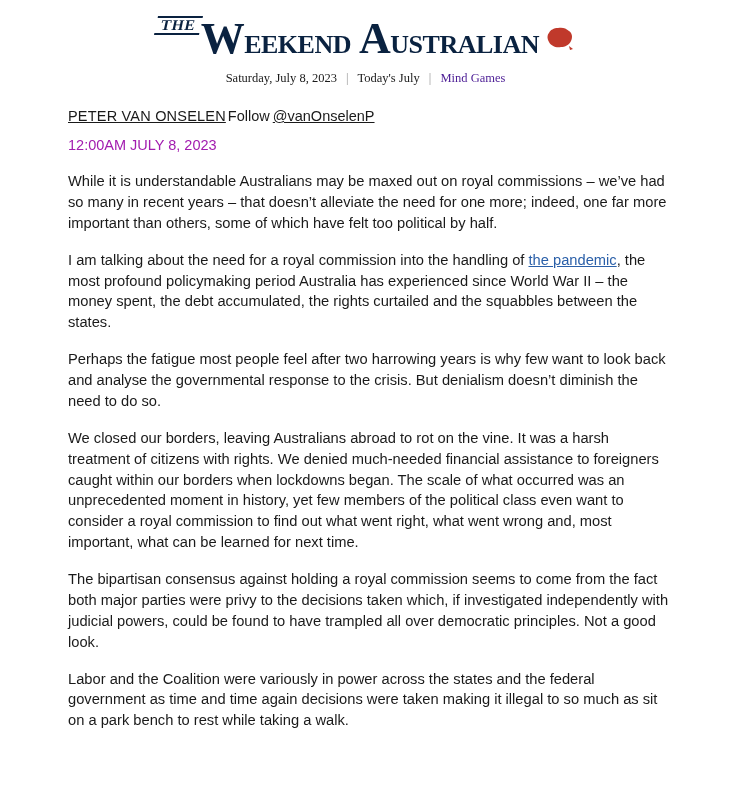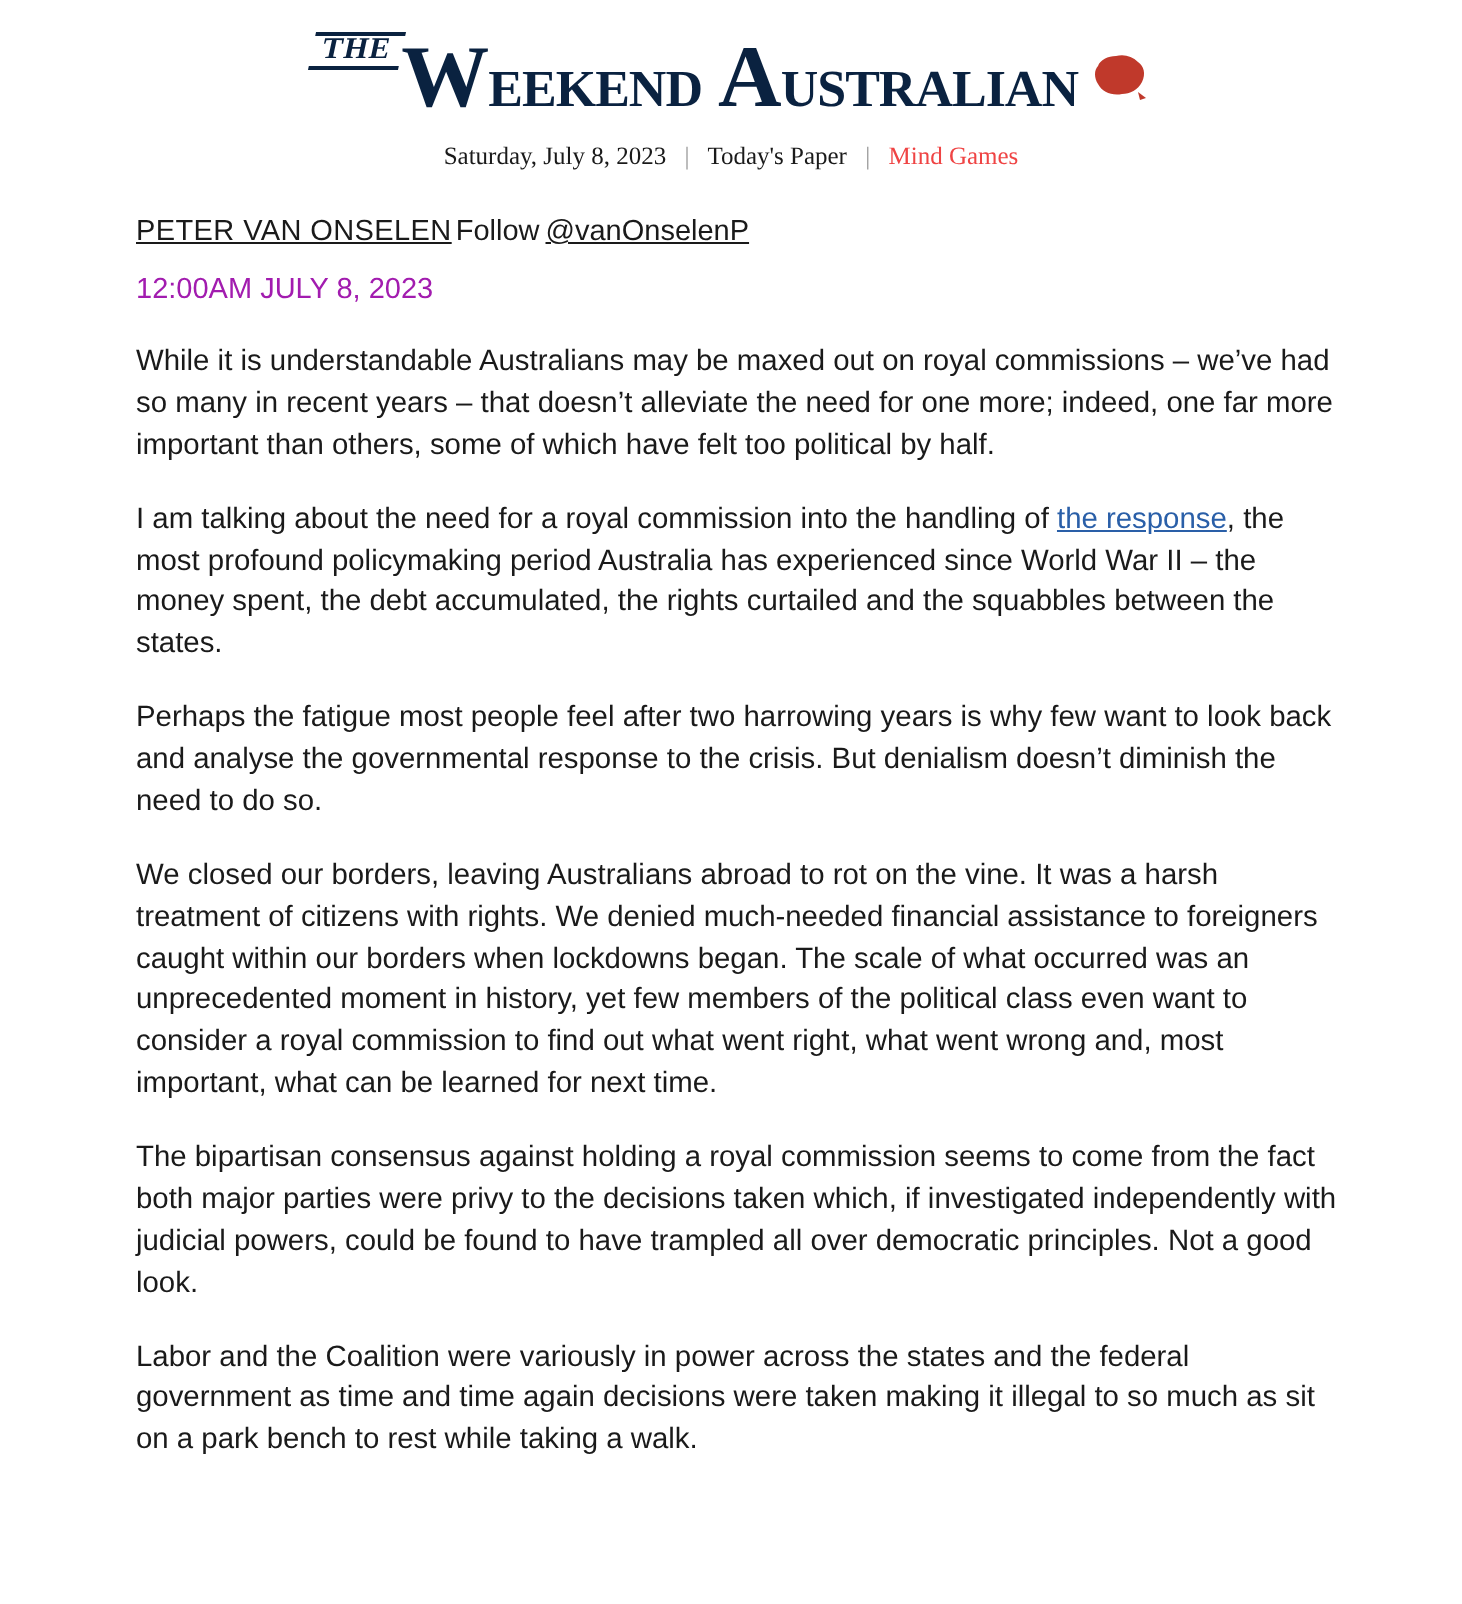--- a/index.html
+++ b/index.html
@@ -135,37 +135,37 @@
       <span class="logo-map">
         <svg width="30" height="26" viewBox="0 0 30 26" xmlns="http://www.w3.org/2000/svg">
           <path d="M4 8 C5 5, 9 3, 13 3 C17 2, 21 3, 24 6 C27 8, 28 12, 26 16 C24 20, 20 22, 16 22 C11 23, 6 21, 4 17 C2 14, 2 10, 4 8 Z" fill="#c0392b"></path>
           <path d="M24 21 L28 24 L25 25 Z" fill="#c0392b"></path>
         </svg>
       </span>
     </div>
     <div class="subline">
       <span>Saturday, July 8, 2023</span>
       <span class="sep">|</span>
-      <a href="#" style="color:#1a1a1a;text-decoration:none;">Today's Paper</a>
+      <a href="#" style="color:#1a1a1a;text-decoration:none;">Today's July</a>
       <span class="sep">|</span>
-      <a href="#" style="color:#ef4444;text-decoration:none;">Mind Games</a>
+      <a href="#" style="color:#4c1d95;text-decoration:none;">Mind Games</a>
     </div>
   </div>
 
   <div class="article">
 
     <div class="byline">
       <a href="#" class="author">PETER VAN ONSELEN</a><span class="follow">Follow</span><a href="#">@vanOnselenP</a>
     </div>
 
     <div class="timestamp">12:00AM JULY 8, 2023</div>
 
     <div class="body">
       <p><span>While it is understandable Australians may be maxed out on royal commissions – we’ve had so many in recent years – that doesn’t alleviate the need for one more; indeed, one far more important than others, some of which have felt too political by half.</span></p>
-      <p><span>I am talking about the need for a royal commission into the handling of </span><a href="#">the response</a><span>, the most profound policymaking period Australia has experienced since World War II – the money spent, the debt accumulated, the rights curtailed and the squabbles between the states.</span></p>
+      <p><span>I am talking about the need for a royal commission into the handling of </span><a href="#">the pandemic</a><span>, the most profound policymaking period Australia has experienced since World War II – the money spent, the debt accumulated, the rights curtailed and the squabbles between the states.</span></p>
       <p><span>Perhaps the fatigue most people feel after two harrowing years is why few want to look back and analyse the governmental response to the crisis. But denialism doesn’t diminish the need to do so.</span></p>
       <p><span>We closed our borders, leaving Australians abroad to rot on the vine. It was a harsh treatment of citizens with rights. We denied much-needed financial assistance to foreigners caught within our borders when lockdowns began. The scale of what occurred was an unprecedented moment in history, yet few members of the political class even want to consider a royal commission to find out what went right, what went wrong and, most important, what can be learned for next time.</span></p>
       <p><span>The bipartisan consensus against holding a royal commission seems to come from the fact both major parties were privy to the decisions taken which, if investigated independently with judicial powers, could be found to have trampled all over democratic principles. Not a good look.</span></p>
       <p><span>Labor and the Coalition were variously in power across the states and the federal government as time and time again decisions were taken making it illegal to so much as sit on a park bench to rest while taking a walk.</span></p>
     </div>
   </div>
 
 </div>
 
 </body></html>

